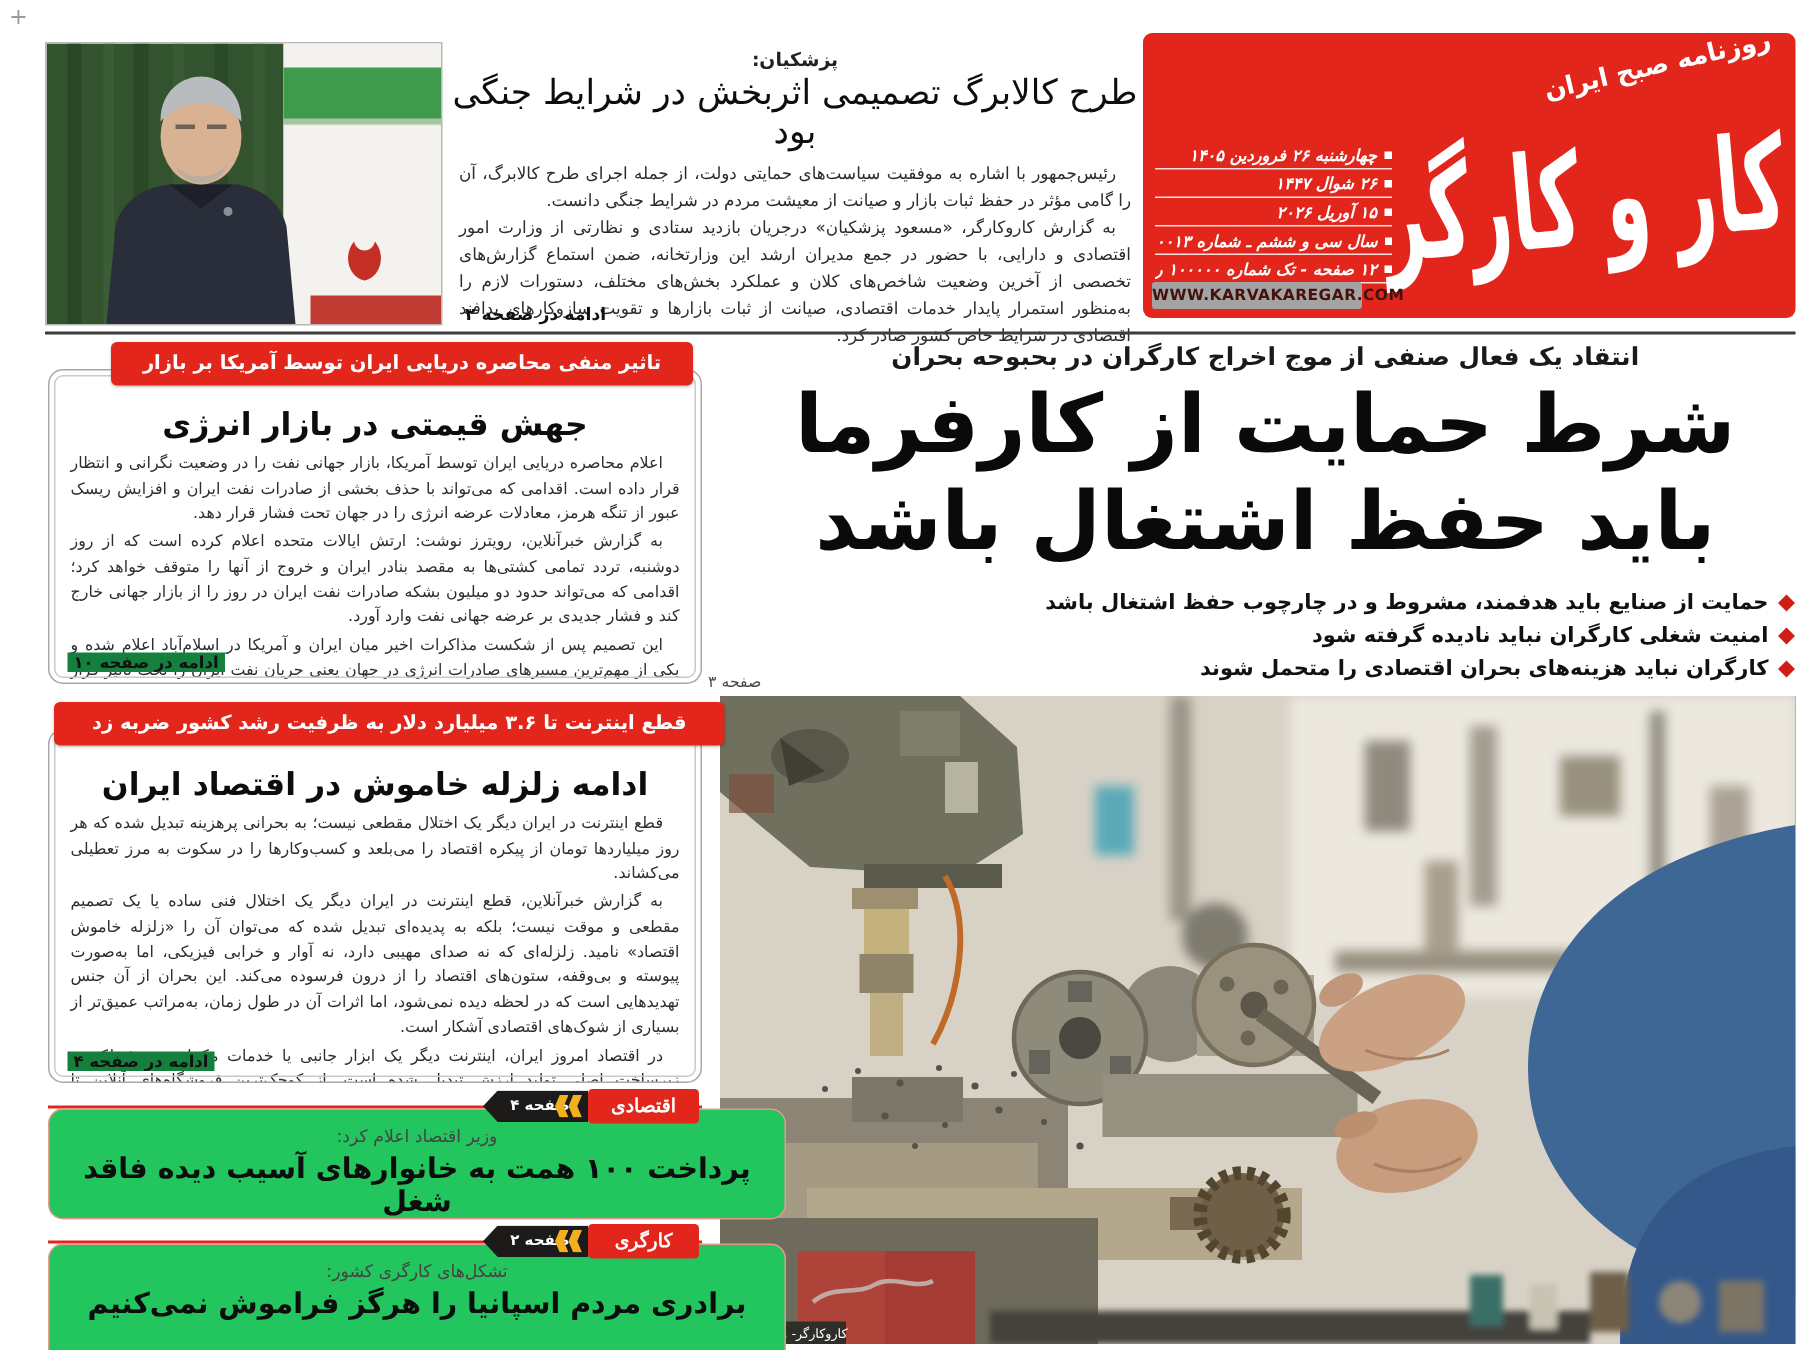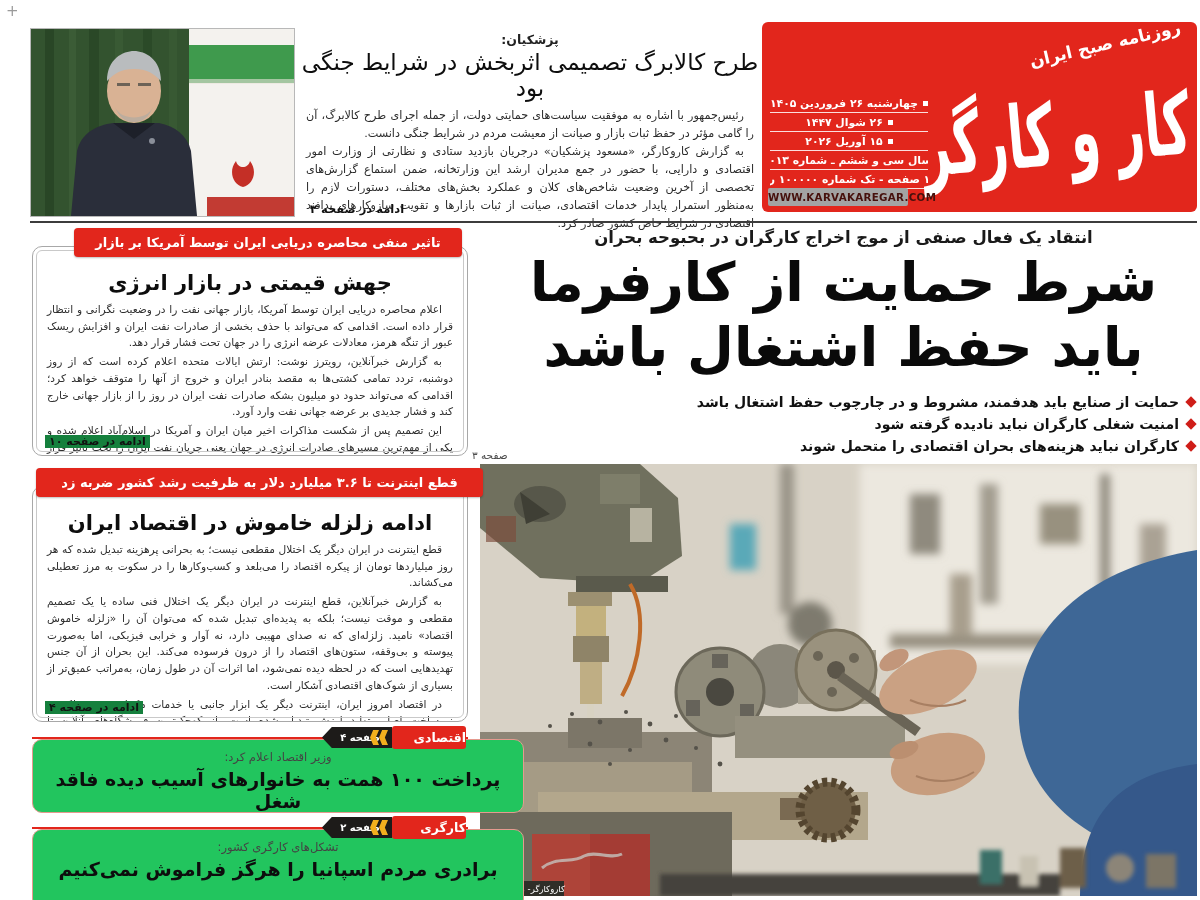--- a/index.html
+++ b/index.html
@@ -8,23 +8,23 @@
     background:#ffffff;font-family:"DejaVu Sans",sans-serif;direction:rtl;
   }
   .abs{position:absolute;}
   
   .masthead{left:762px;top:22px;width:435px;height:190px;background:#e2261c;border-radius:6px;}
   .tagline{left:258px;top:12px;width:170px;color:#fff;font-weight:bold;font-size:17px;
     transform:rotate(-13deg);text-align:center;white-space:nowrap;}
   .paper-title{left:158px;top:84px;width:272px;color:#fff;font-weight:bold;font-size:48px;
     transform:rotate(-5deg) scaleY(1.8);text-align:center;white-space:nowrap;}
   .date-col{left:8px;top:72px;width:158px;}
-  .date-row{display:flex;align-items:center;justify-content:center;height:18px;
+  .date-row{display:flex;align-items:center;justify-content:flex-start;height:18px;
     border-bottom:1px solid rgba(255,255,255,.85);color:#fff;font-size:10.8px;font-weight:bold;
-    white-space:nowrap;overflow:hidden;}
+    white-space:nowrap;overflow:hidden;font-style:italic;}
   .sq{width:5px;height:5px;background:#fff;margin-left:5px;flex:0 0 auto;}
   .site-box{left:6px;top:166px;width:140px;height:18px;background:#a3a3a3;border-radius:2px;
     color:#46100c;font-size:10.3px;font-weight:bold;text-align:right;line-height:18px;
     letter-spacing:.3px;direction:ltr;}
   
   .leader-photo{left:30px;top:28px;width:265px;height:189px;background:#fff;
     border:1px solid #b8b8b8;box-sizing:border-box;}
   
   .gov-article{left:300px;top:30px;width:460px;height:188px;}
   .gov-kicker{margin-top:2px;text-align:center;font-size:12.5px;font-weight:bold;color:#222;}
@@ -57,21 +57,21 @@
   .box-cont{position:absolute;left:12px;bottom:7px;font-size:11px;font-weight:bold;color:#111;
     background:#15803d;padding:0 4px;z-index:2;}
   .badge-oil{left:74px;top:228px;width:388px;}
   .box-oil{left:32px;top:246px;width:436px;height:210px;}
   .badge-net{left:36px;top:468px;width:447px;}
   .box-net{left:32px;top:486px;width:436px;height:236px;}
   
   .teaser-row{width:436px;height:24px;left:32px;}
   .t-hairline{position:absolute;left:0;right:0;top:11px;height:2px;background:#e2261c;}
   .t-chip{position:absolute;right:2px;top:0;width:74px;height:23px;background:#e2261c;border-radius:3px;
-    color:#fff;font-size:12.5px;font-weight:bold;text-align:right;line-height:23px;z-index:3;}
+    color:#fff;font-size:12.5px;font-weight:bold;text-align:center;line-height:23px;z-index:3;font-family:Liberation Serif, serif;}
   .t-tag{position:absolute;right:76px;top:1px;width:70px;height:21px;background:#1d1b19;color:#fff;
     font-size:10px;font-weight:bold;text-align:center;line-height:21px;z-index:2;
     clip-path:polygon(0 50%,14% 0,100% 0,100% 100%,14% 100%);padding-left:6px;box-sizing:border-box;}
   .chev{position:absolute;top:4px;width:9px;height:15px;background:#f2b01e;z-index:4;
     clip-path:polygon(100% 0,35% 0,0 50%,35% 100%,100% 100%,65% 50%);}
   .teaser-box{left:32px;width:492px;background:#22c55e;border:1px solid #e59a8f;border-radius:10px;
     box-sizing:border-box;z-index:1;}
   .t-kicker{text-align:center;font-size:11.5px;color:#444;margin-top:10px;}
   .t-headline{text-align:center;font-size:19px;font-weight:bold;color:#0d0d0d;margin-top:4px;}
   .row1{top:726px;} .boxT1{top:739px;height:74px;}

